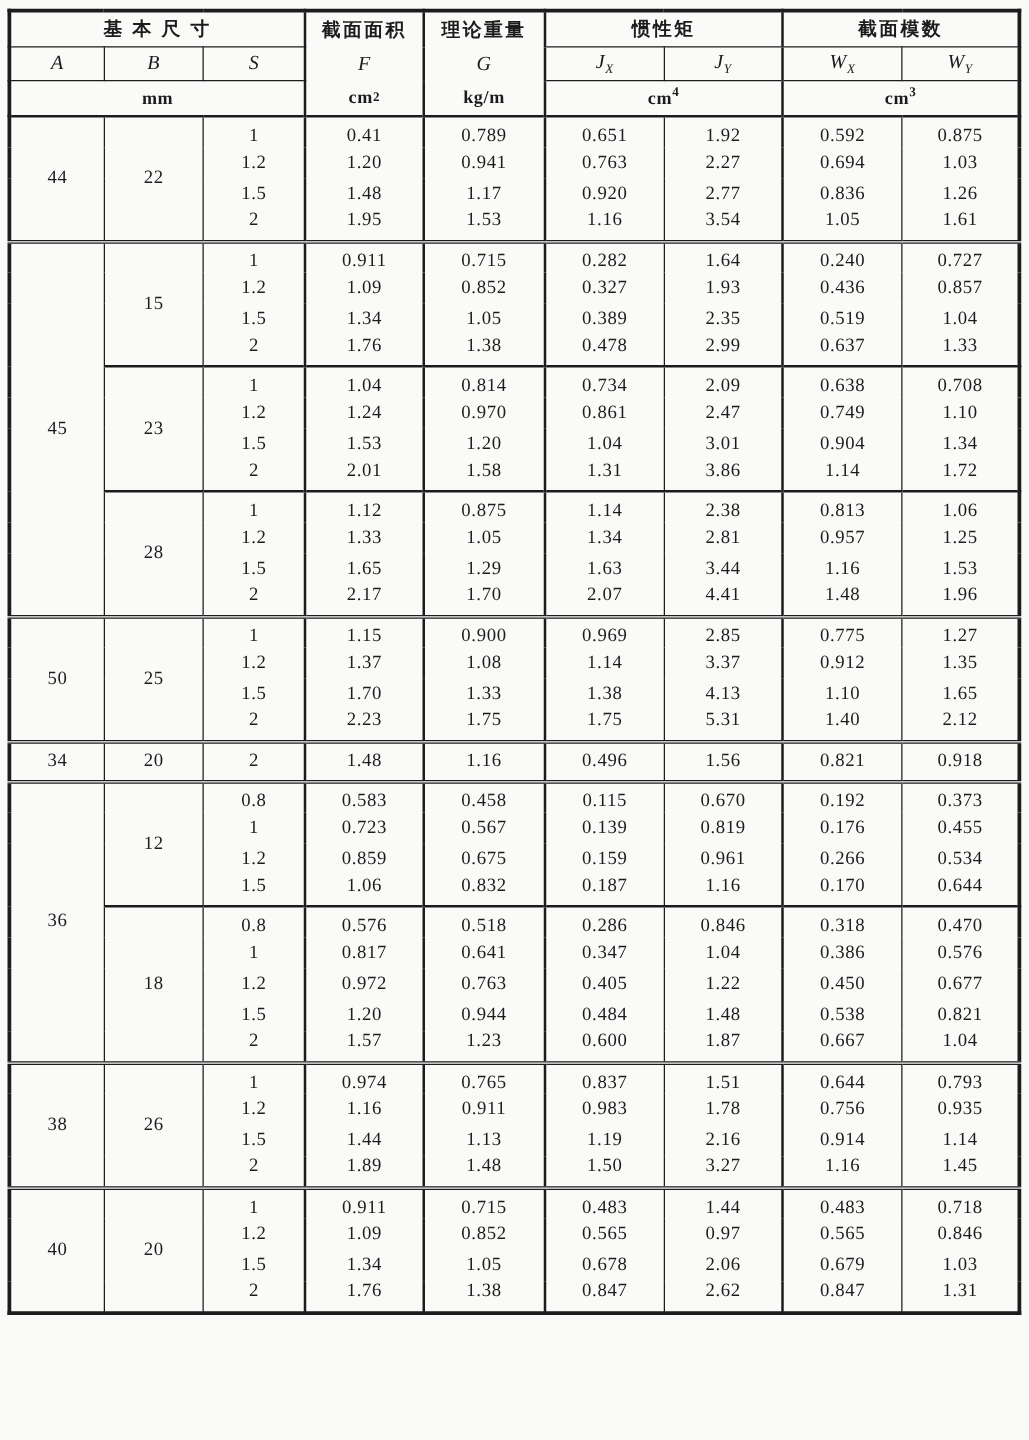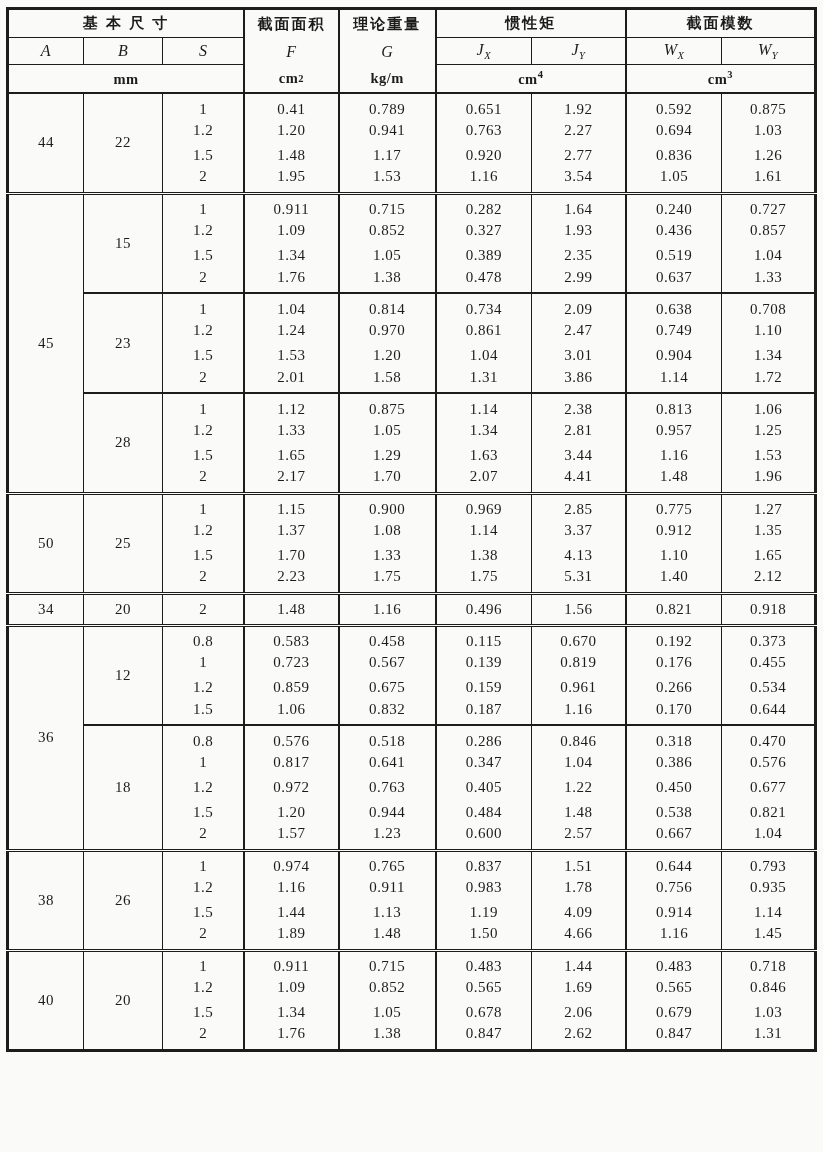--- a/index.html
+++ b/index.html
@@ -382,21 +382,21 @@
           <td class="bl2">0.484</td>
           <td class="">1.48</td>
           <td class="bl2">0.538</td>
           <td class="">0.821</td>
         </tr>
         <tr>
           <td class="pb">2</td>
           <td class="bl2  pb">1.57</td>
           <td class="bl2  pb">1.23</td>
           <td class="bl2  pb">0.600</td>
-          <td class="pb">2.57</td>
+          <td class="pb">1.87</td>
           <td class="bl2  pb">0.667</td>
           <td class="pb">1.04</td>
         </tr>
         <tr>
           <td class="gsep" rowspan="4">38</td>
           <td class="gsep" rowspan="4">26</td>
           <td class="gsep pt">1</td>
           <td class="bl2 gsep pt">0.974</td>
           <td class="bl2 gsep pt">0.765</td>
           <td class="bl2 gsep pt">0.837</td>
@@ -411,50 +411,50 @@
           <td class="bl2">0.983</td>
           <td class="">1.78</td>
           <td class="bl2">0.756</td>
           <td class="">0.935</td>
         </tr>
         <tr>
           <td class="">1.5</td>
           <td class="bl2">1.44</td>
           <td class="bl2">1.13</td>
           <td class="bl2">1.19</td>
-          <td class="">4.09</td>
+          <td class="">2.16</td>
           <td class="bl2">0.914</td>
           <td class="">1.14</td>
         </tr>
         <tr>
           <td class="pb">2</td>
           <td class="bl2  pb">1.89</td>
           <td class="bl2  pb">1.48</td>
           <td class="bl2  pb">1.50</td>
-          <td class="pb">4.66</td>
+          <td class="pb">3.27</td>
           <td class="bl2  pb">1.16</td>
           <td class="pb">1.45</td>
         </tr>
         <tr>
           <td class="gsep" rowspan="4">40</td>
           <td class="gsep" rowspan="4">20</td>
           <td class="gsep pt">1</td>
           <td class="bl2 gsep pt">0.911</td>
           <td class="bl2 gsep pt">0.715</td>
           <td class="bl2 gsep pt">0.483</td>
           <td class="gsep pt">1.44</td>
           <td class="bl2 gsep pt">0.483</td>
           <td class="gsep pt">0.718</td>
         </tr>
         <tr>
           <td class="">1.2</td>
           <td class="bl2">1.09</td>
           <td class="bl2">0.852</td>
           <td class="bl2">0.565</td>
-          <td class="">1.69</td>
+          <td class="">0.97</td>
           <td class="bl2">0.565</td>
           <td class="">0.846</td>
         </tr>
         <tr>
           <td class="">1.5</td>
           <td class="bl2">1.34</td>
           <td class="bl2">1.05</td>
           <td class="bl2">0.678</td>
           <td class="">2.06</td>
           <td class="bl2">0.679</td>

